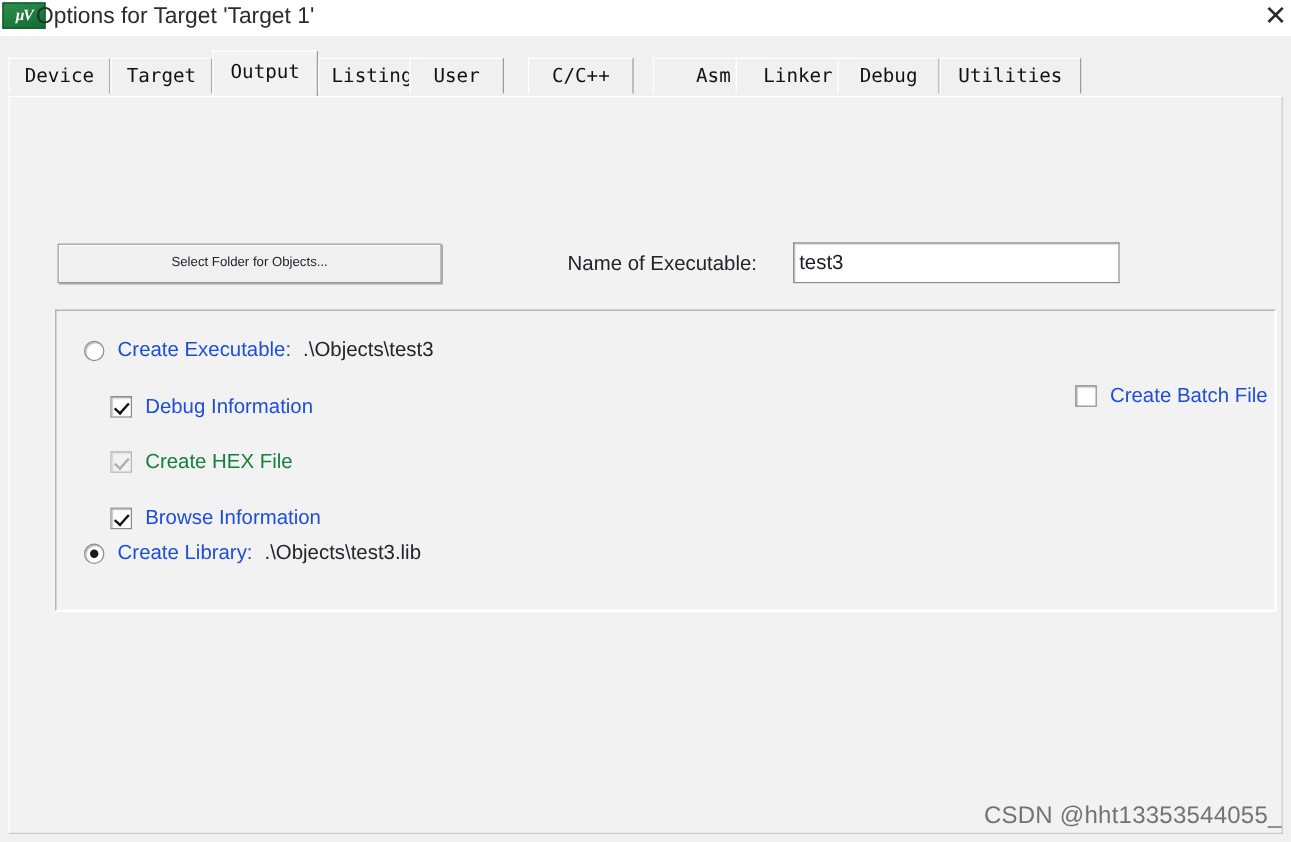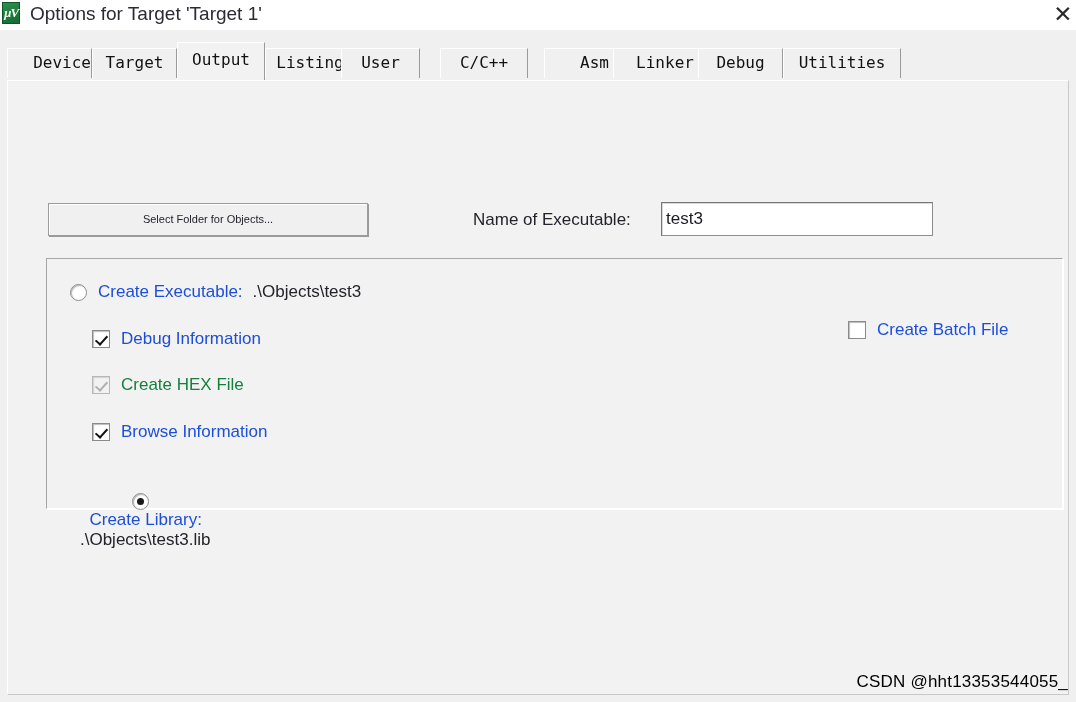--- a/index.html
+++ b/index.html
@@ -28,21 +28,21 @@
     position: absolute;
     left: 0; top: 0;
     width: 1076px;
     height: 30px;
     background: #ffffff;
     border-bottom: 1px solid #dcdcdc;
   }
   .title-icon {
     position: absolute;
     left: 2px; top: 2px;
-    width: 18px; height: 22px;
+    width: 36px; height: 22px;
     background: #1f7a3d;
     background-image: linear-gradient(160deg, #2d8f4c 0%, #136b32 100%);
     border: 1px solid #0d5526;
     box-sizing: border-box;
     color: #ffffff;
     font-family: "Liberation Serif", serif;
     font-size: 13px;
     font-weight: bold;
     font-style: italic;
     line-height: 20px;
@@ -244,46 +244,46 @@
     font-size: 17px;
     color: #23232b;
     margin-left: 10px;
   }
 
   
   #row-create-exe   { left: 62px;  top: 201px; }
   #row-debug-info   { left: 84px;  top: 248px; }
   #row-hex-file     { left: 84px;  top: 294px; }
   #row-browse-info  { left: 84px;  top: 341px; }
-  #row-create-lib   { left: 62px;  top: 412px; flex-direction: column; }
-  #row-batch-file   { left: 840px; top: 239px; }
+  #row-create-lib   { left: 62px;  top: 370px; }
+  #row-batch-file   { left: 888px; top: 239px; }
 
   
   .watermark {
     position: absolute;
     right: 8px; bottom: 10px;
-    font-size: 17px;
-    color: #000000;
+    font-size: 20px;
+    color: #737373;
     white-space: nowrap;
     letter-spacing: 0.2px;
   }
 </style>
 </head>
 <body>
 
 <div id="dialog">
 
   <div class="titlebar">
     <div class="title-icon">µV</div>
     <div class="title-text">Options for Target 'Target 1'</div>
     <div class="title-close">✕</div>
   </div>
 
   <div class="tabstrip">
-    <div class="tab" id="tab-0" style="left:7px;   width:85px;text-align:right;">Device</div>
+    <div class="tab" id="tab-0" style="left:7px;   width:85px;">Device</div>
     <div class="tab" id="tab-1" style="left:92px;  width:85px;">Target</div>
     <div class="tab selected" id="tab-2" style="left:177px; width:88px;">Output</div>
     <div class="tab" id="tab-3" style="left:265px; width:90px;">Listing</div>
     <div class="tab" id="tab-4" style="left:341px; width:79px;">User</div>
     <div class="tab" id="tab-5" style="left:440px; width:88px;">C/C++</div>
     <div class="tab" id="tab-6" style="left:544px; width:101px;">Asm</div>
     <div class="tab" id="tab-7" style="left:613px; width:104px;">Linker</div>
     <div class="tab" id="tab-8" style="left:698px; width:85px;">Debug</div>
     <div class="tab" id="tab-9" style="left:783px; width:118px;">Utilities</div>
   </div>

